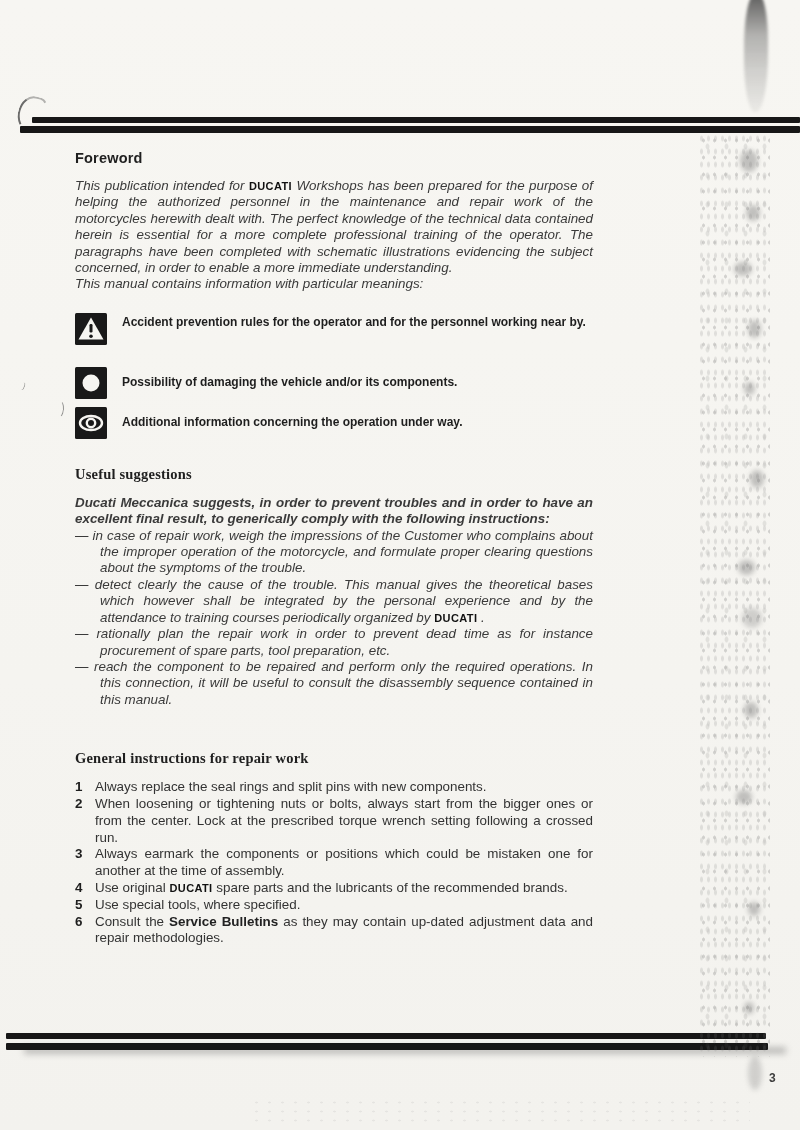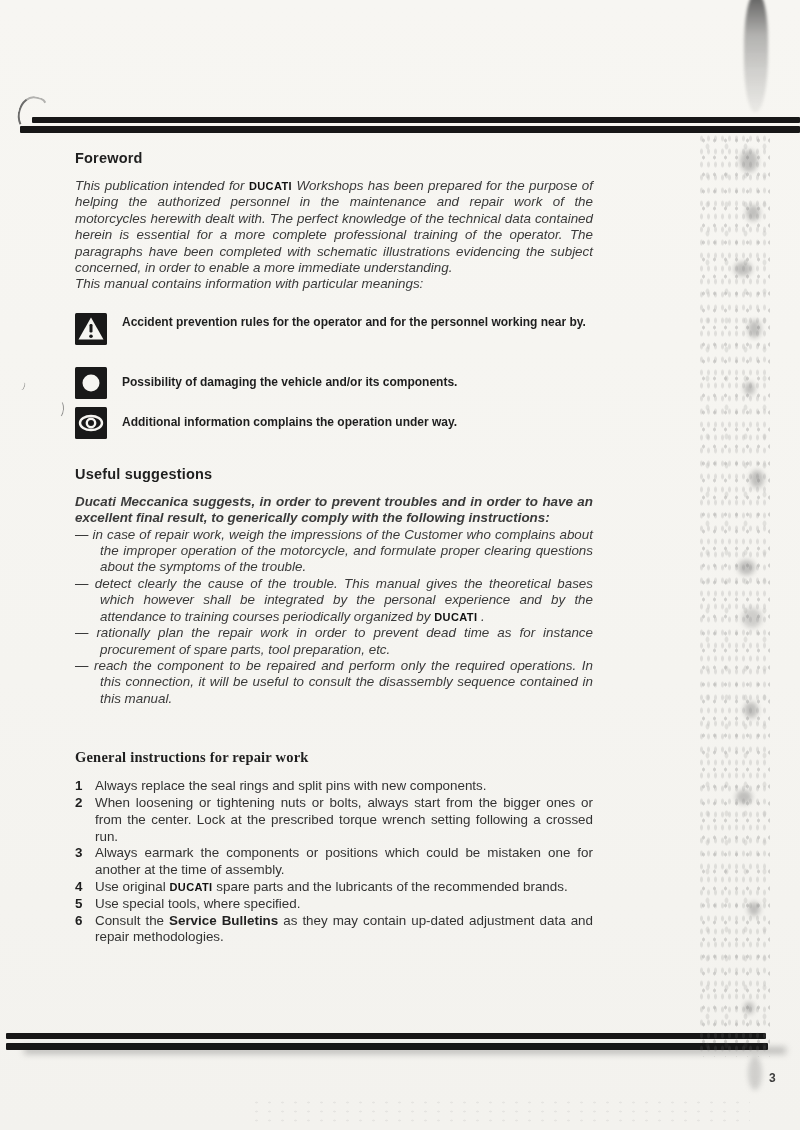--- a/index.html
+++ b/index.html
@@ -32,21 +32,21 @@
 
   .notices { margin-top:20px; }
   .notice { display:flex; align-items:flex-start; }
   .notice-1 { margin-bottom:22px; }
   .notice-2 { margin-bottom:8px; }
   .notice-icon { width:32px; height:32px; flex:none; margin-right:15px; }
   .notice-text { font-weight:bold; font-size:12px; line-height:16.6px;
     text-align:justify; color:#1e1e1e; padding-top:1px; }
   .single-line { padding-top:7px; }
 
-  .useful-heading { margin-top:27px; }
+  .useful-heading { margin-top:27px;font-family:Liberation Serif, serif; }
   .useful-intro { margin-top:12px;font-weight:bold; }
   .dash-item { padding-left:25px; text-indent:-25px; }
 
   .general-heading { margin-top:42px;font-family:Liberation Serif, serif; }
   .num-list { margin-top:12px; }
   .num-item { display:flex; }
   .num { font-weight:bold; width:20px; flex:none; font-size:13.4px;
     line-height:16.8px; color:#1e1e1e; }
   .num-text { font-size:13.4px; line-height:16.8px; text-align:justify;
     color:#333; flex:1; }
@@ -134,21 +134,21 @@
         <circle cx="16" cy="16" r="8.5" fill="#f6f5f1"></circle>
       </svg>
       <div class="notice-text single-line">Possibility of damaging the vehicle and/or its components.</div>
     </div>
     <div class="notice">
       <svg class="notice-icon" viewBox="0 0 32 32">
         <rect x="0" y="0" width="32" height="32" rx="1.5" fill="#191919"></rect>
         <ellipse cx="16" cy="16" rx="11" ry="7" fill="none" stroke="#f6f5f1" stroke-width="2.4"></ellipse>
         <circle cx="16" cy="16" r="4.2" fill="none" stroke="#f6f5f1" stroke-width="2.4"></circle>
       </svg>
-      <div class="notice-text single-line">Additional information complains the operation under way.</div>
+      <div class="notice-text single-line">Additional information concerning the operation under way.</div>
     </div>
   </div>
 
   <h2 class="section-heading useful-heading">Useful suggestions</h2>
   <p class="body-text it useful-intro">Ducati Meccanica suggests, in order to prevent troubles and in order to have an excellent final result, to generically comply with the following instructions:</p>
   <p class="body-text it dash-item">— in case of repair work, weigh the impressions of the Customer who complains about the improper operation of the motorcycle, and formulate proper clearing questions about the symptoms of the trouble.</p>
   <p class="body-text it dash-item"><span>— detect clearly the cause of the trouble. This manual gives the theoretical bases which however shall be integrated by the personal experience and by the attendance to training courses periodically organized by </span><span class="brand">DUCATI</span><span> .</span></p>
   <p class="body-text it dash-item">— rationally plan the repair work in order to prevent dead time as for instance procurement of spare parts, tool preparation, etc.</p>
   <p class="body-text it dash-item">— reach the component to be repaired and perform only the required operations. In this connection, it will be useful to consult the disassembly sequence contained in this manual.</p>
 

